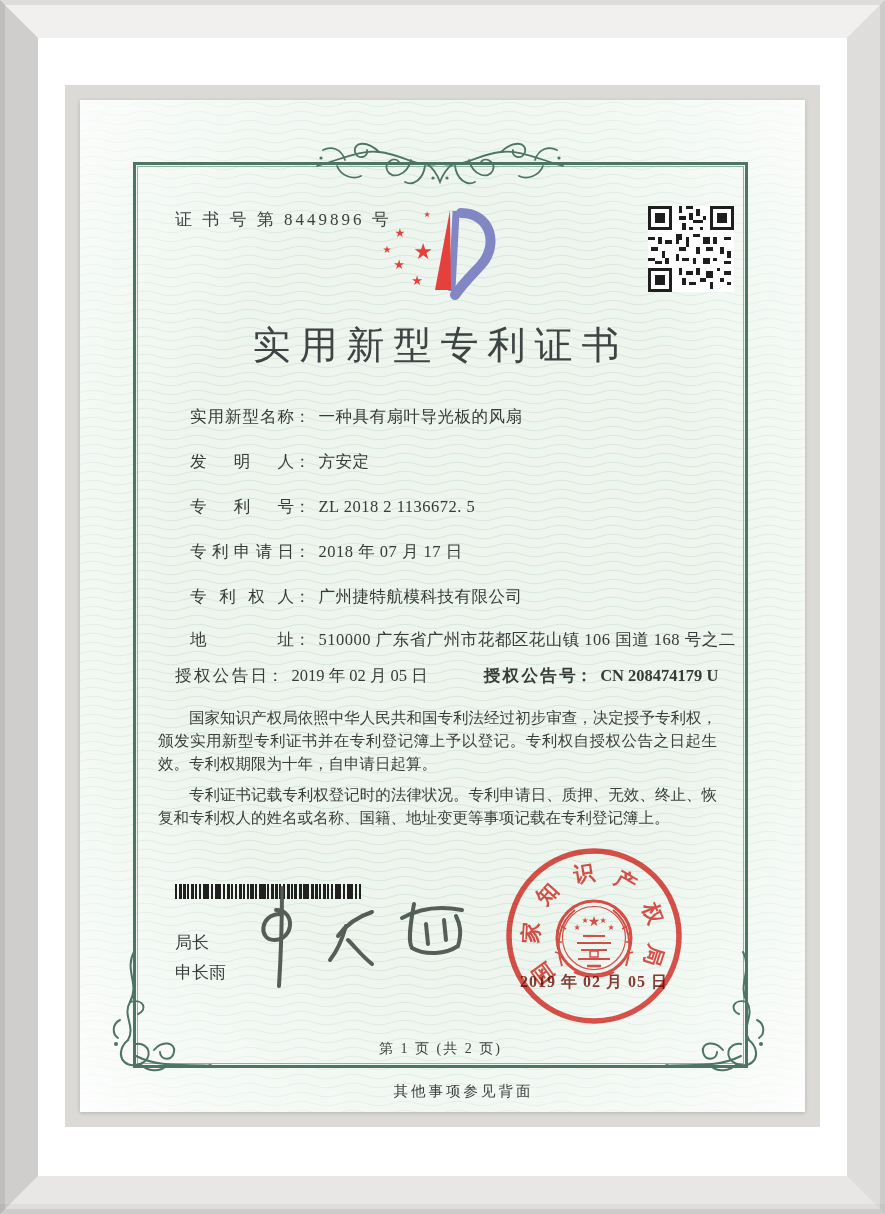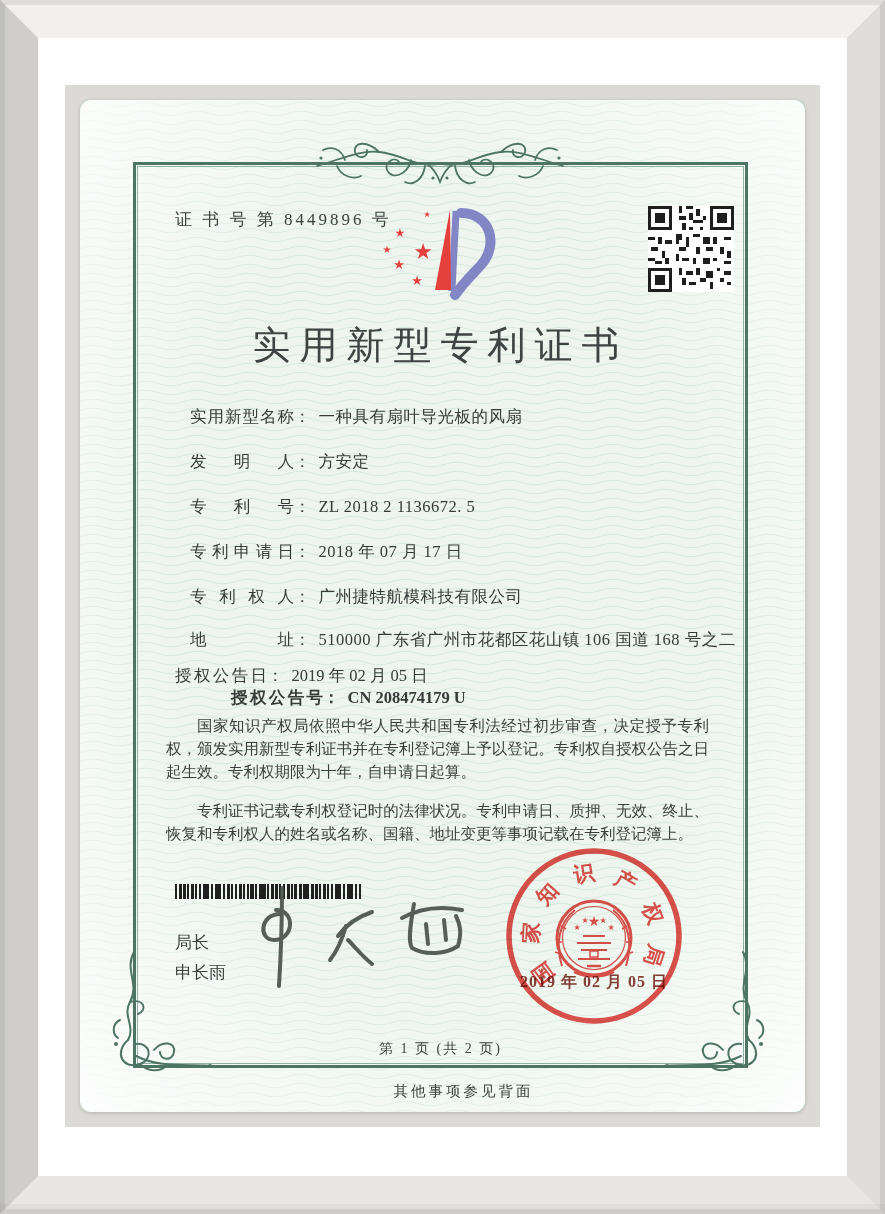--- a/index.html
+++ b/index.html
@@ -17,21 +17,20 @@
     background:transparent;
   }
   .photo-edge{position:absolute;inset:0;box-shadow:inset 0 0 0 5px rgba(60,60,60,.10), inset 0 -10px 0 rgba(90,90,90,.06);pointer-events:none;}
   .mat{position:absolute;inset:38px;background:#ffffff;}
   .lip{position:absolute;left:65px;top:85px;width:755px;height:1042px;background:#dbdad7;}
   
   .paper{
     position:absolute;left:80px;top:100px;width:725px;height:1012px;
     background:#22c55e;overflow:hidden;
     box-shadow:0 1px 4px rgba(0,0,0,.18);
-    border-radius:11px;
   }
   .paper .guilloche{position:absolute;left:0;top:0;}
   .vignette{
     position:absolute;inset:0;
     background:radial-gradient(ellipse at 50% 48%, rgba(255,255,255,0) 52%, rgba(255,255,255,.55) 82%, rgba(255,255,255,.9) 100%);
     pointer-events:none;
   }
   .cert-border{
     position:absolute;left:53px;top:62px;width:615px;height:906px;box-sizing:border-box;
     border:3px solid #4d7465;
@@ -46,25 +45,25 @@
   .qr{position:absolute;left:568px;top:106px;width:86px;height:86px;}
   .title{
     position:absolute;left:53px;top:220px;width:615px;text-align:center;
     font-size:38px;letter-spacing:9px;color:#3e4344;font-weight:500;
   }
   .frow{position:absolute;left:110px;width:540px;font-size:16.5px;color:#363b39;white-space:nowrap;}
   .flabel{display:inline-block;width:104px;text-align:justify;text-align-last:justify;vertical-align:top;}
   .fcolon{display:inline-block;margin-right:8px;}
   .fvalue{letter-spacing:.5px;}
   .r1{top:306px}.r2{top:351px}.r3{top:396px}.r4{top:441px}.r5{top:486px}.r6{top:529px}
-  .grant{position:absolute;left:95px;top:565px;width:545px;font-size:16.5px;color:#363b39;white-space:nowrap;display:flex;flex-direction:column;}
+  .grant{position:absolute;left:95px;top:565px;width:545px;font-size:16.5px;color:#363b39;white-space:nowrap;display:flex;}
   .glabel{display:inline-block;width:92px;text-align:justify;text-align-last:justify;}
   .gpair2{margin-left:56px;font-weight:bold;}
   .paras{position:absolute;left:70px;top:598px;width:575px;font-size:15.5px;line-height:23px;color:#3a3f3d;text-align:justify;}
-  .paras p{margin:16px;text-indent:2em;}
+  .paras p{margin:8px;text-indent:2em;}
   .barcode{
     position:absolute;left:95px;top:784px;width:186px;height:15px;
     background-image:
       repeating-linear-gradient(90deg,#202020 0 2px,transparent 2px 4px),
       repeating-linear-gradient(90deg,#202020 0 1px,transparent 1px 6px),
       repeating-linear-gradient(90deg,transparent 0 9px,#202020 9px 11px);
   }
   .signer{position:absolute;left:95px;top:828px;font-size:17px;line-height:30px;color:#3c4140;}
   .signature{position:absolute;left:170px;top:782px;width:240px;height:120px;}
   .seal{position:absolute;left:408px;top:730px;width:212px;height:212px;mix-blend-mode:multiply;}

